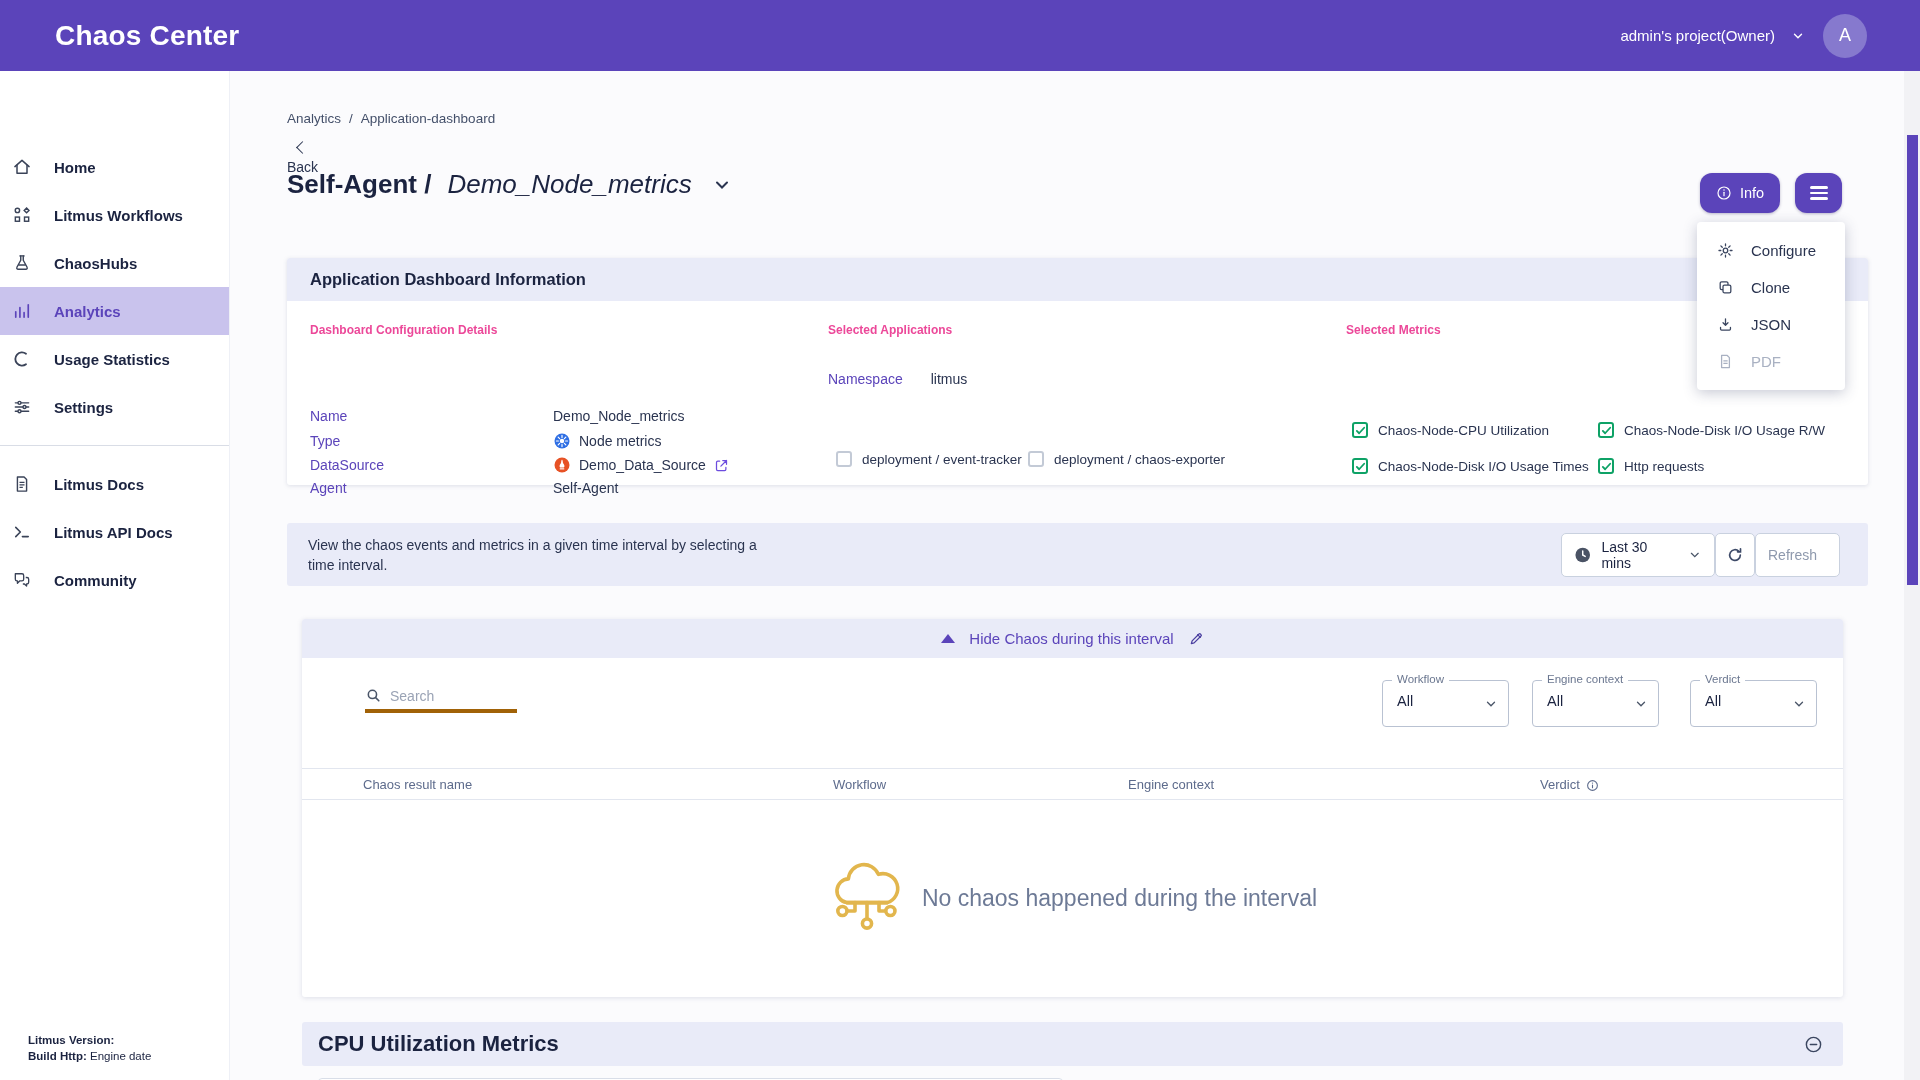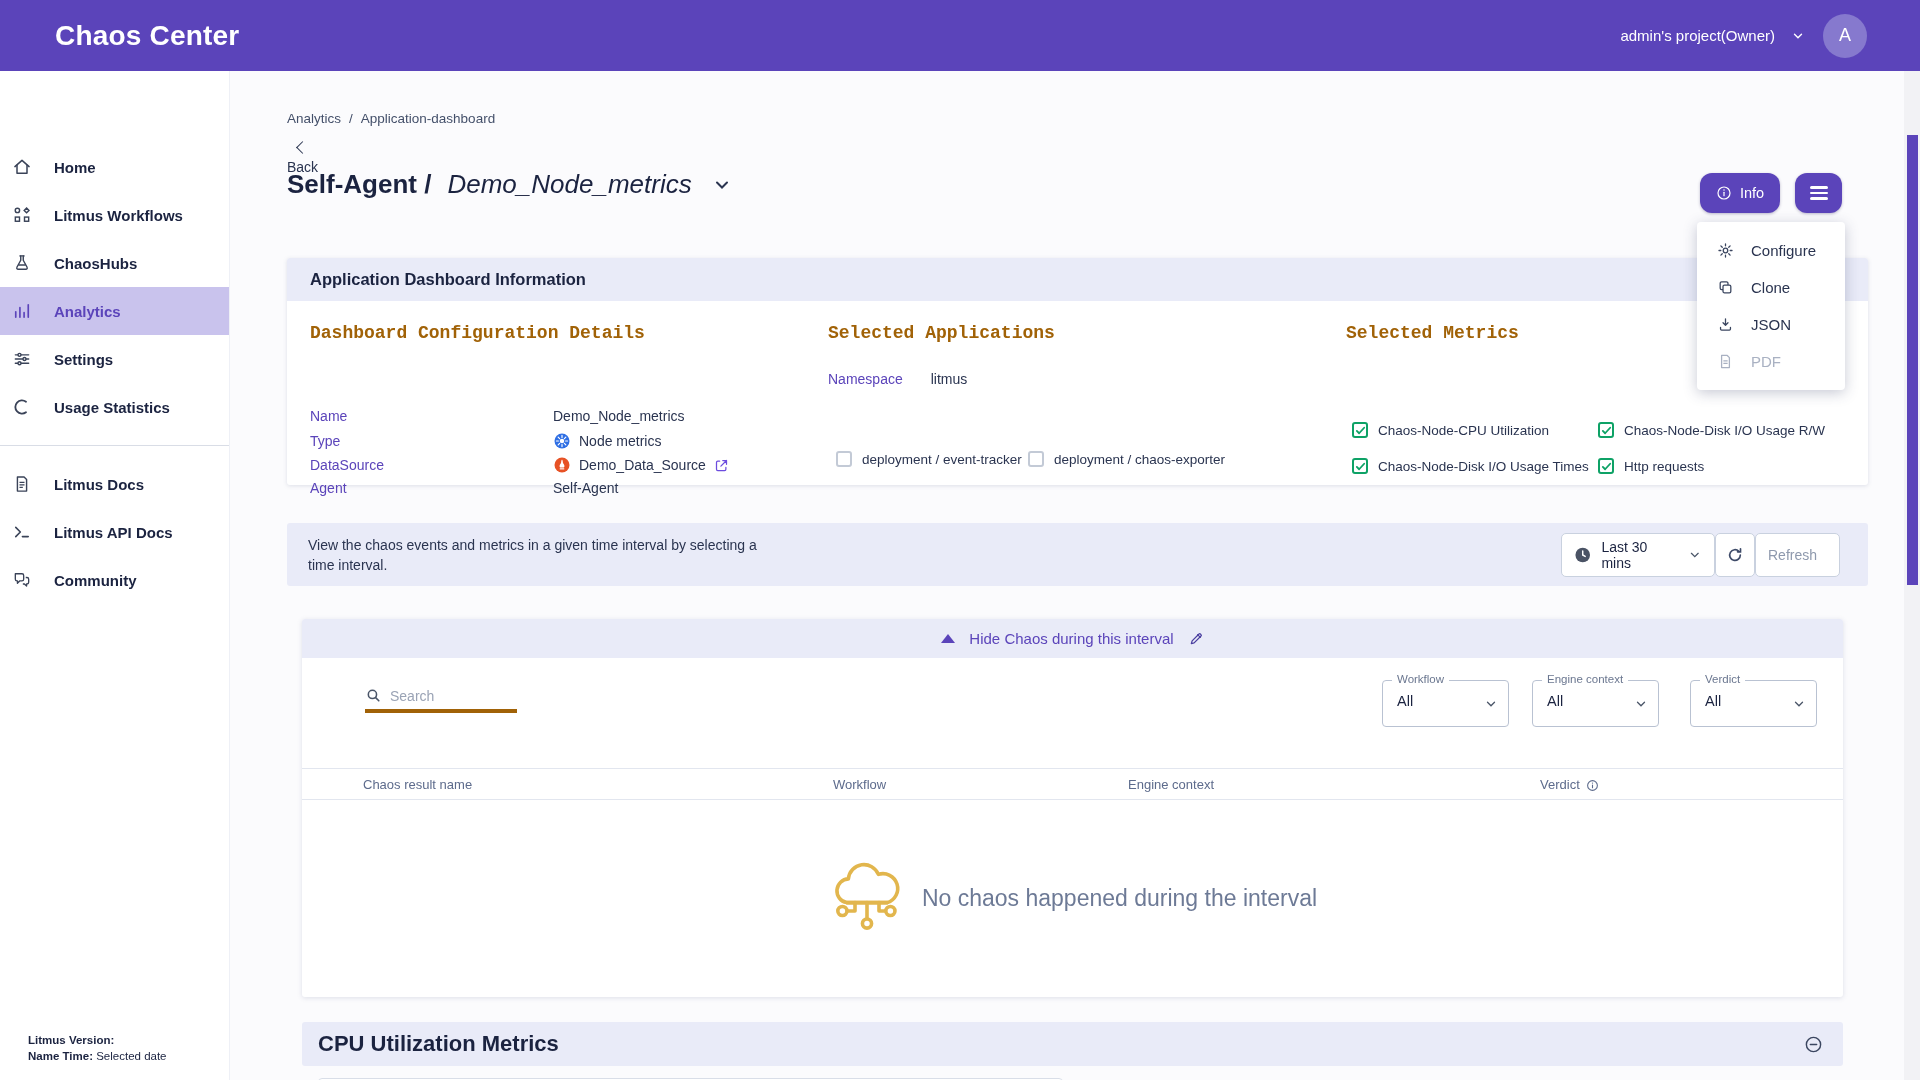--- a/index.html
+++ b/index.html
@@ -50,21 +50,21 @@
   .menu-drop { position:absolute; left:1467px; top:151px; width:148px; background:#FFFFFF; border-radius:4px; box-shadow:0 3px 14px rgba(55,60,100,.28); z-index:45; padding:10px 0; }
   .menu-item { height:37px; display:flex; align-items:center; padding-left:20px; gap:17px; font-size:15px; color:#2A3450; cursor:pointer; }
   .menu-item .ic { width:17px; height:17px; color:#3B4660; }
   .menu-item.disabled { color:#A9B1C2; cursor:default; }
   .menu-item.disabled .ic { color:#A9B1C2; }
 
   
   .panel { position:absolute; left:57px; top:187px; width:1581px; height:227px; background:#FFFFFF; border-radius:3px; box-shadow:0 1px 4px rgba(90,100,140,.18); }
   .strip { height:43px; background:#E9EBF8; border-radius:3px 3px 0 0; display:flex; align-items:center; padding:0 23px; font-size:16.5px; font-weight:700; color:#1B2340; }
   .panel-body { position:relative; height:186px; }
-  .col-head { font-size:18px; font-weight:700; color:#a16207;font-family:Liberation Mono, monospace; }
+  .col-head { font-size:12px; font-weight:700; color:#ec4899; }
   .col-config { position:absolute; left:23px; top:22px; }
   .cfg-row { position:absolute; left:0; display:flex; font-size:14px; align-items:center; }
   .cfg-row .lab { width:243px; color:#5B44BA; }
   .cfg-row .val { color:#2A3450; display:flex; align-items:center; gap:8px; }
   .col-apps { position:absolute; left:541px; top:22px; }
   .ns-row { position:absolute; left:0; top:48px; display:flex; gap:28px; font-size:14px; }
   .ns-row .lab { color:#5B44BA; }
   .ns-row .val { color:#2A3450; }
   .cbx-row { position:absolute; display:flex; align-items:center; gap:10px; font-size:13.5px; color:#2A3450; }
   .cb { width:16px; height:16px; border:2px solid #C3CAD6; border-radius:3px; background:#fff; flex:0 0 auto; cursor:pointer; }
@@ -151,34 +151,34 @@
     <div class="nav-item active">
       <svg class="ic" viewBox="0 0 24 24" fill="none" stroke="currentColor" stroke-width="2" stroke-linecap="round">
           <path d="M4.5 19.5V13"></path>
           <path d="M9.5 19.5V8"></path>
           <path d="M14.5 19.5v-5.5"></path>
           <path d="M19.5 19.5V4.5"></path>
         </svg>
       <span>Analytics</span>
     </div>
     <div class="nav-item">
+      <svg class="ic" viewBox="0 0 24 24" fill="none" stroke="currentColor" stroke-width="2.2" stroke-linecap="round">
+          <path d="M16.8 5.6a8 8 0 1 0 0 12.8"></path>
+        </svg>
+      <span>Usage Statistics</span>
+    </div>
+    <div class="nav-item">
       <svg class="ic" viewBox="0 0 24 24" fill="none" stroke="currentColor" stroke-width="1.7" stroke-linecap="round">
           <path d="M4 7h16M4 12h16M4 17h16"></path>
           <circle cx="9" cy="7" r="1.8" fill="#fff"></circle>
           <circle cx="15" cy="12" r="1.8" fill="#fff"></circle>
           <circle cx="9" cy="17" r="1.8" fill="#fff"></circle>
         </svg>
       <span>Settings</span>
     </div>
-    <div class="nav-item">
-      <svg class="ic" viewBox="0 0 24 24" fill="none" stroke="currentColor" stroke-width="2.2" stroke-linecap="round">
-          <path d="M16.8 5.6a8 8 0 1 0 0 12.8"></path>
-        </svg>
-      <span>Usage Statistics</span>
-    </div>
     <hr class="nav-divider">
     <div class="nav-item">
       <svg class="ic" viewBox="0 0 24 24" fill="none" stroke="currentColor" stroke-width="1.7" stroke-linejoin="round">
           <path d="M6.5 3.5h8l3 3v14h-11z"></path>
           <path d="M9 10h6M9 13h6M9 16h4"></path>
         </svg>
       <span>Litmus Docs</span>
     </div>
     <div class="nav-item">
       <svg class="ic" viewBox="0 0 24 24" fill="none" stroke="currentColor" stroke-width="1.9" stroke-linecap="round" stroke-linejoin="round">
@@ -190,21 +190,21 @@
     <div class="nav-item">
       <svg class="ic" viewBox="0 0 24 24" fill="none" stroke="currentColor" stroke-width="1.6" stroke-linejoin="round">
           <path d="M4 4.5h8a2 2 0 0 1 2 2v4.5a2 2 0 0 1-2 2H9.5l-3 3v-3H6a2 2 0 0 1-2-2z"></path>
           <path d="M16.5 9h1.5a2 2 0 0 1 2 2v3.8a2 2 0 0 1-2 2h-.5v2.4l-2.6-2.4H13"></path>
         </svg>
       <span>Community</span>
     </div>
   </div>
   <div class="version">
     <b>Litmus Version:</b><br>
-    <b>Name Time:</b> <span>Selected date</span>
+    <b>Build Http:</b> <span>Engine date</span>
   </div>
 </nav>
 
 <main class="main">
 
   <div class="breadcrumb">
     <span class="crumb">Analytics</span>
     <span>/</span>
     <span class="crumb">Application-dashboard</span>
   </div>

